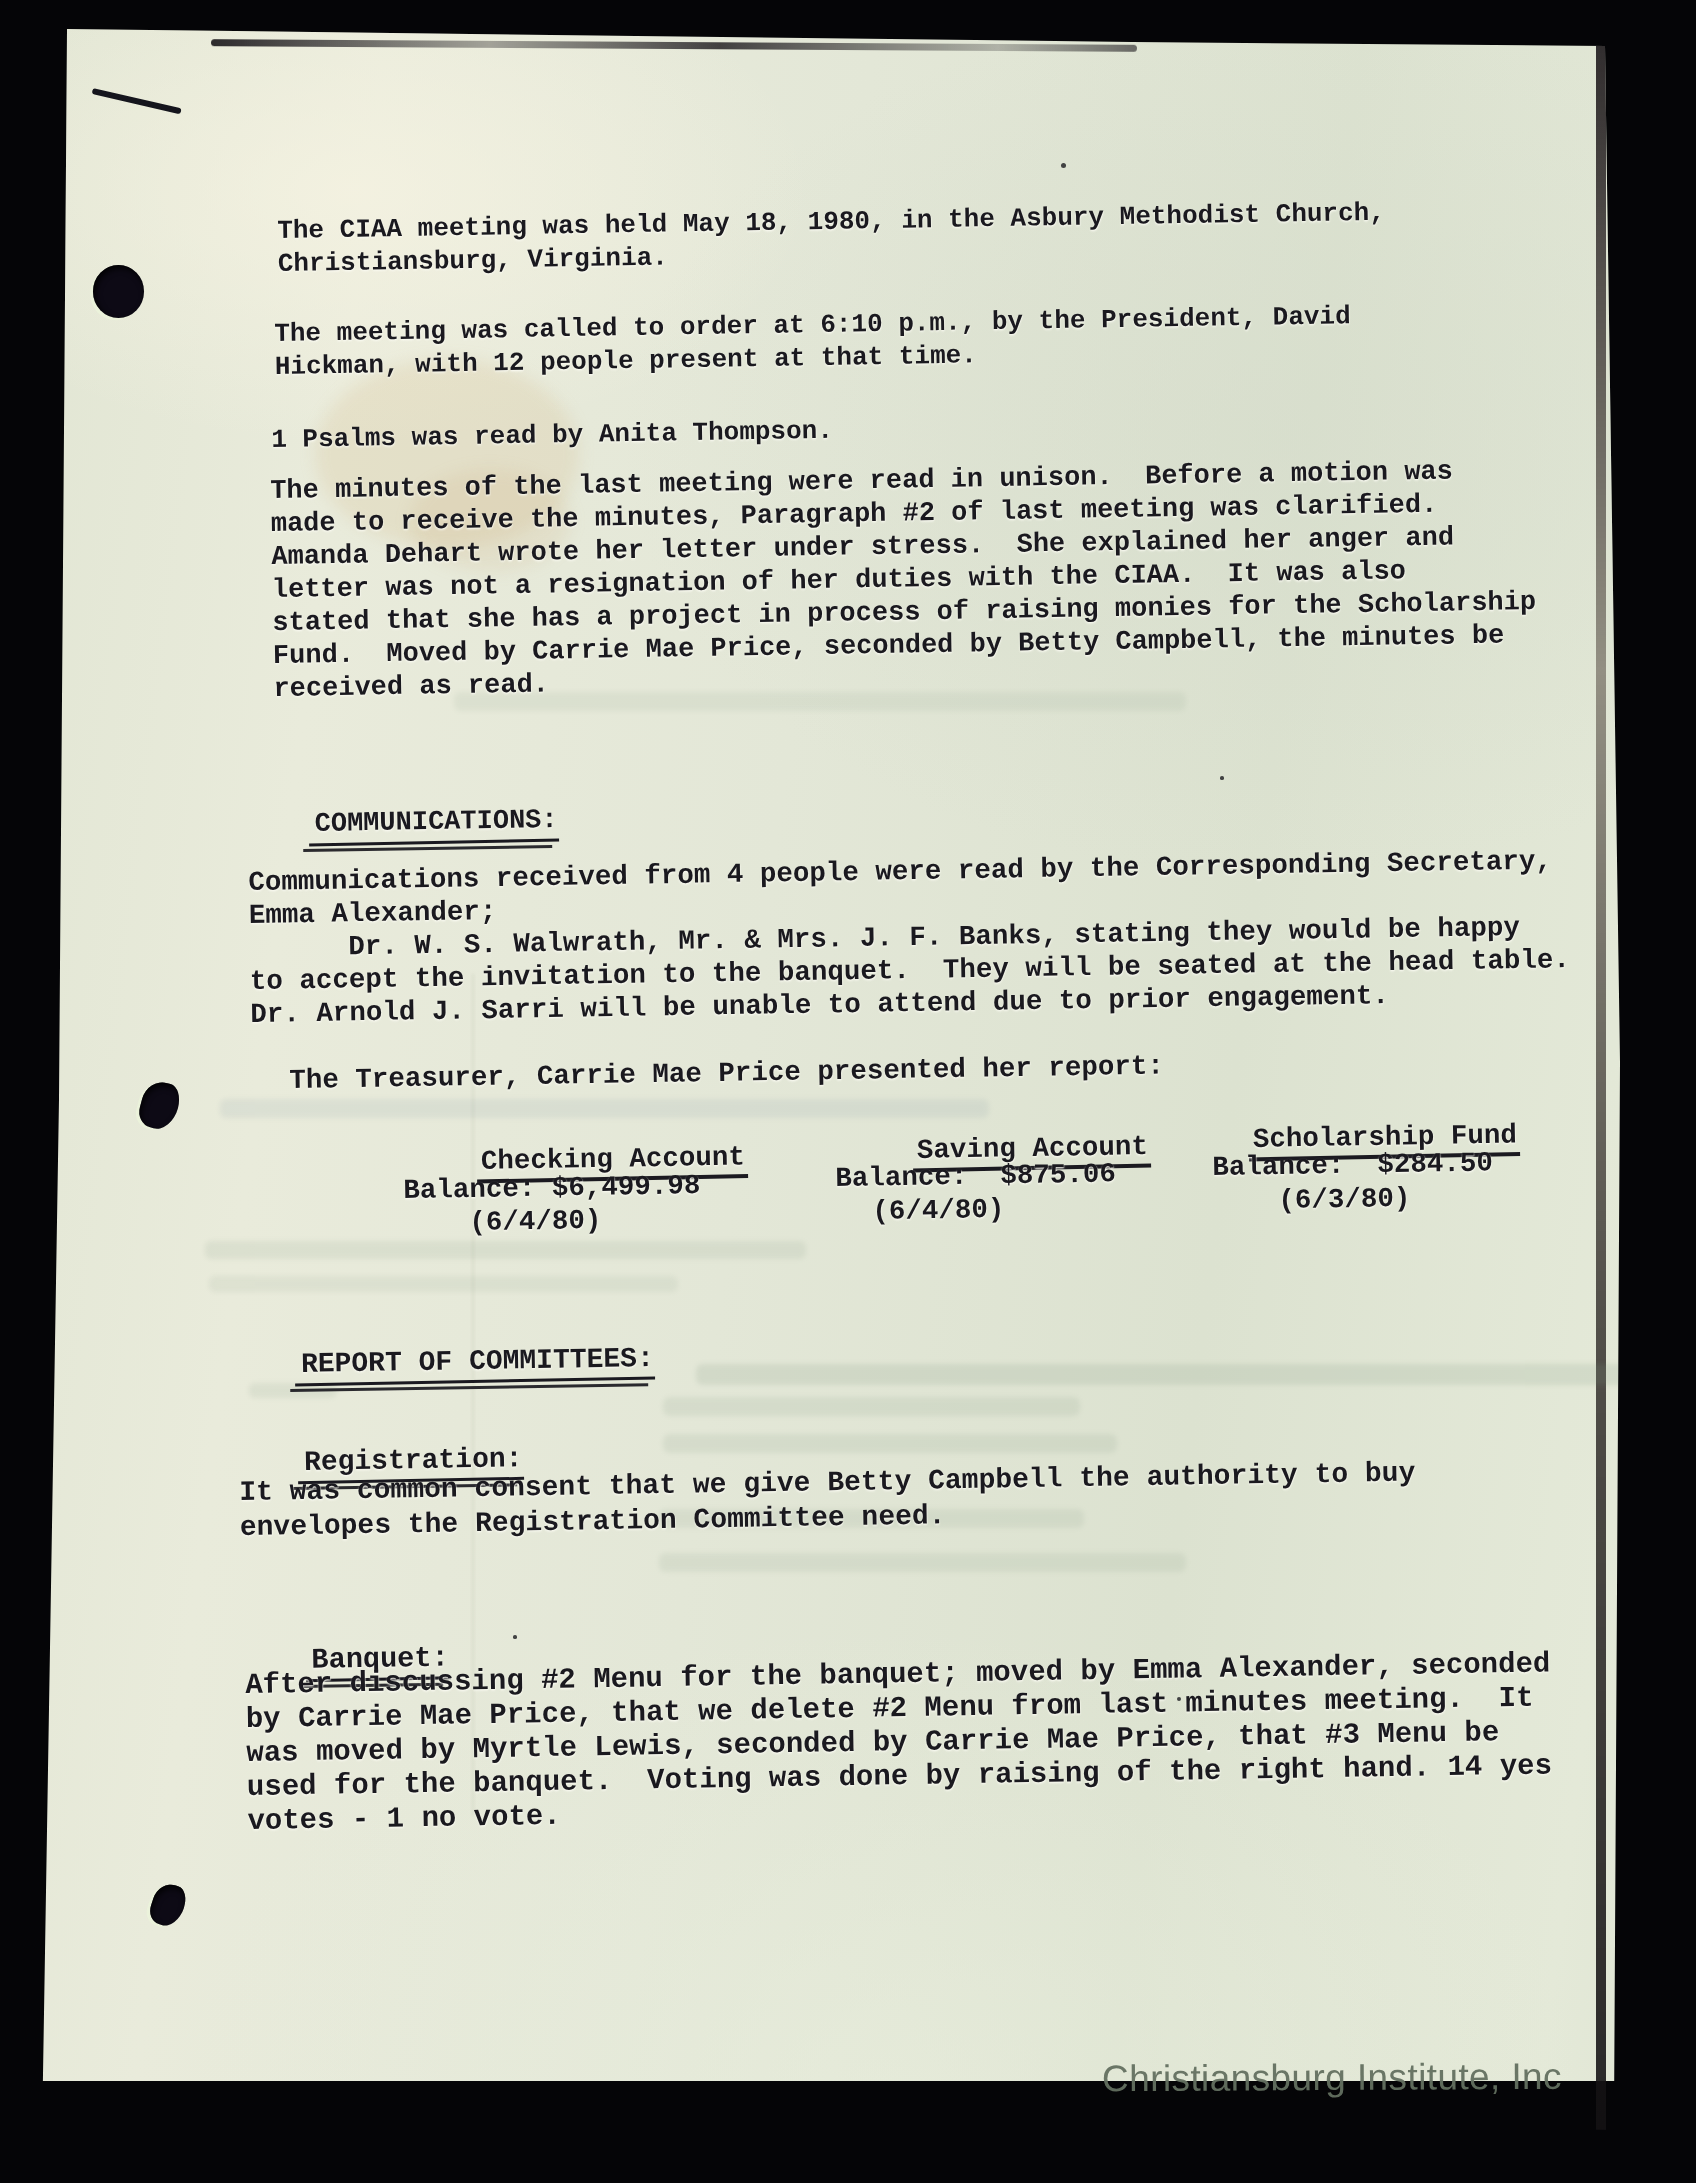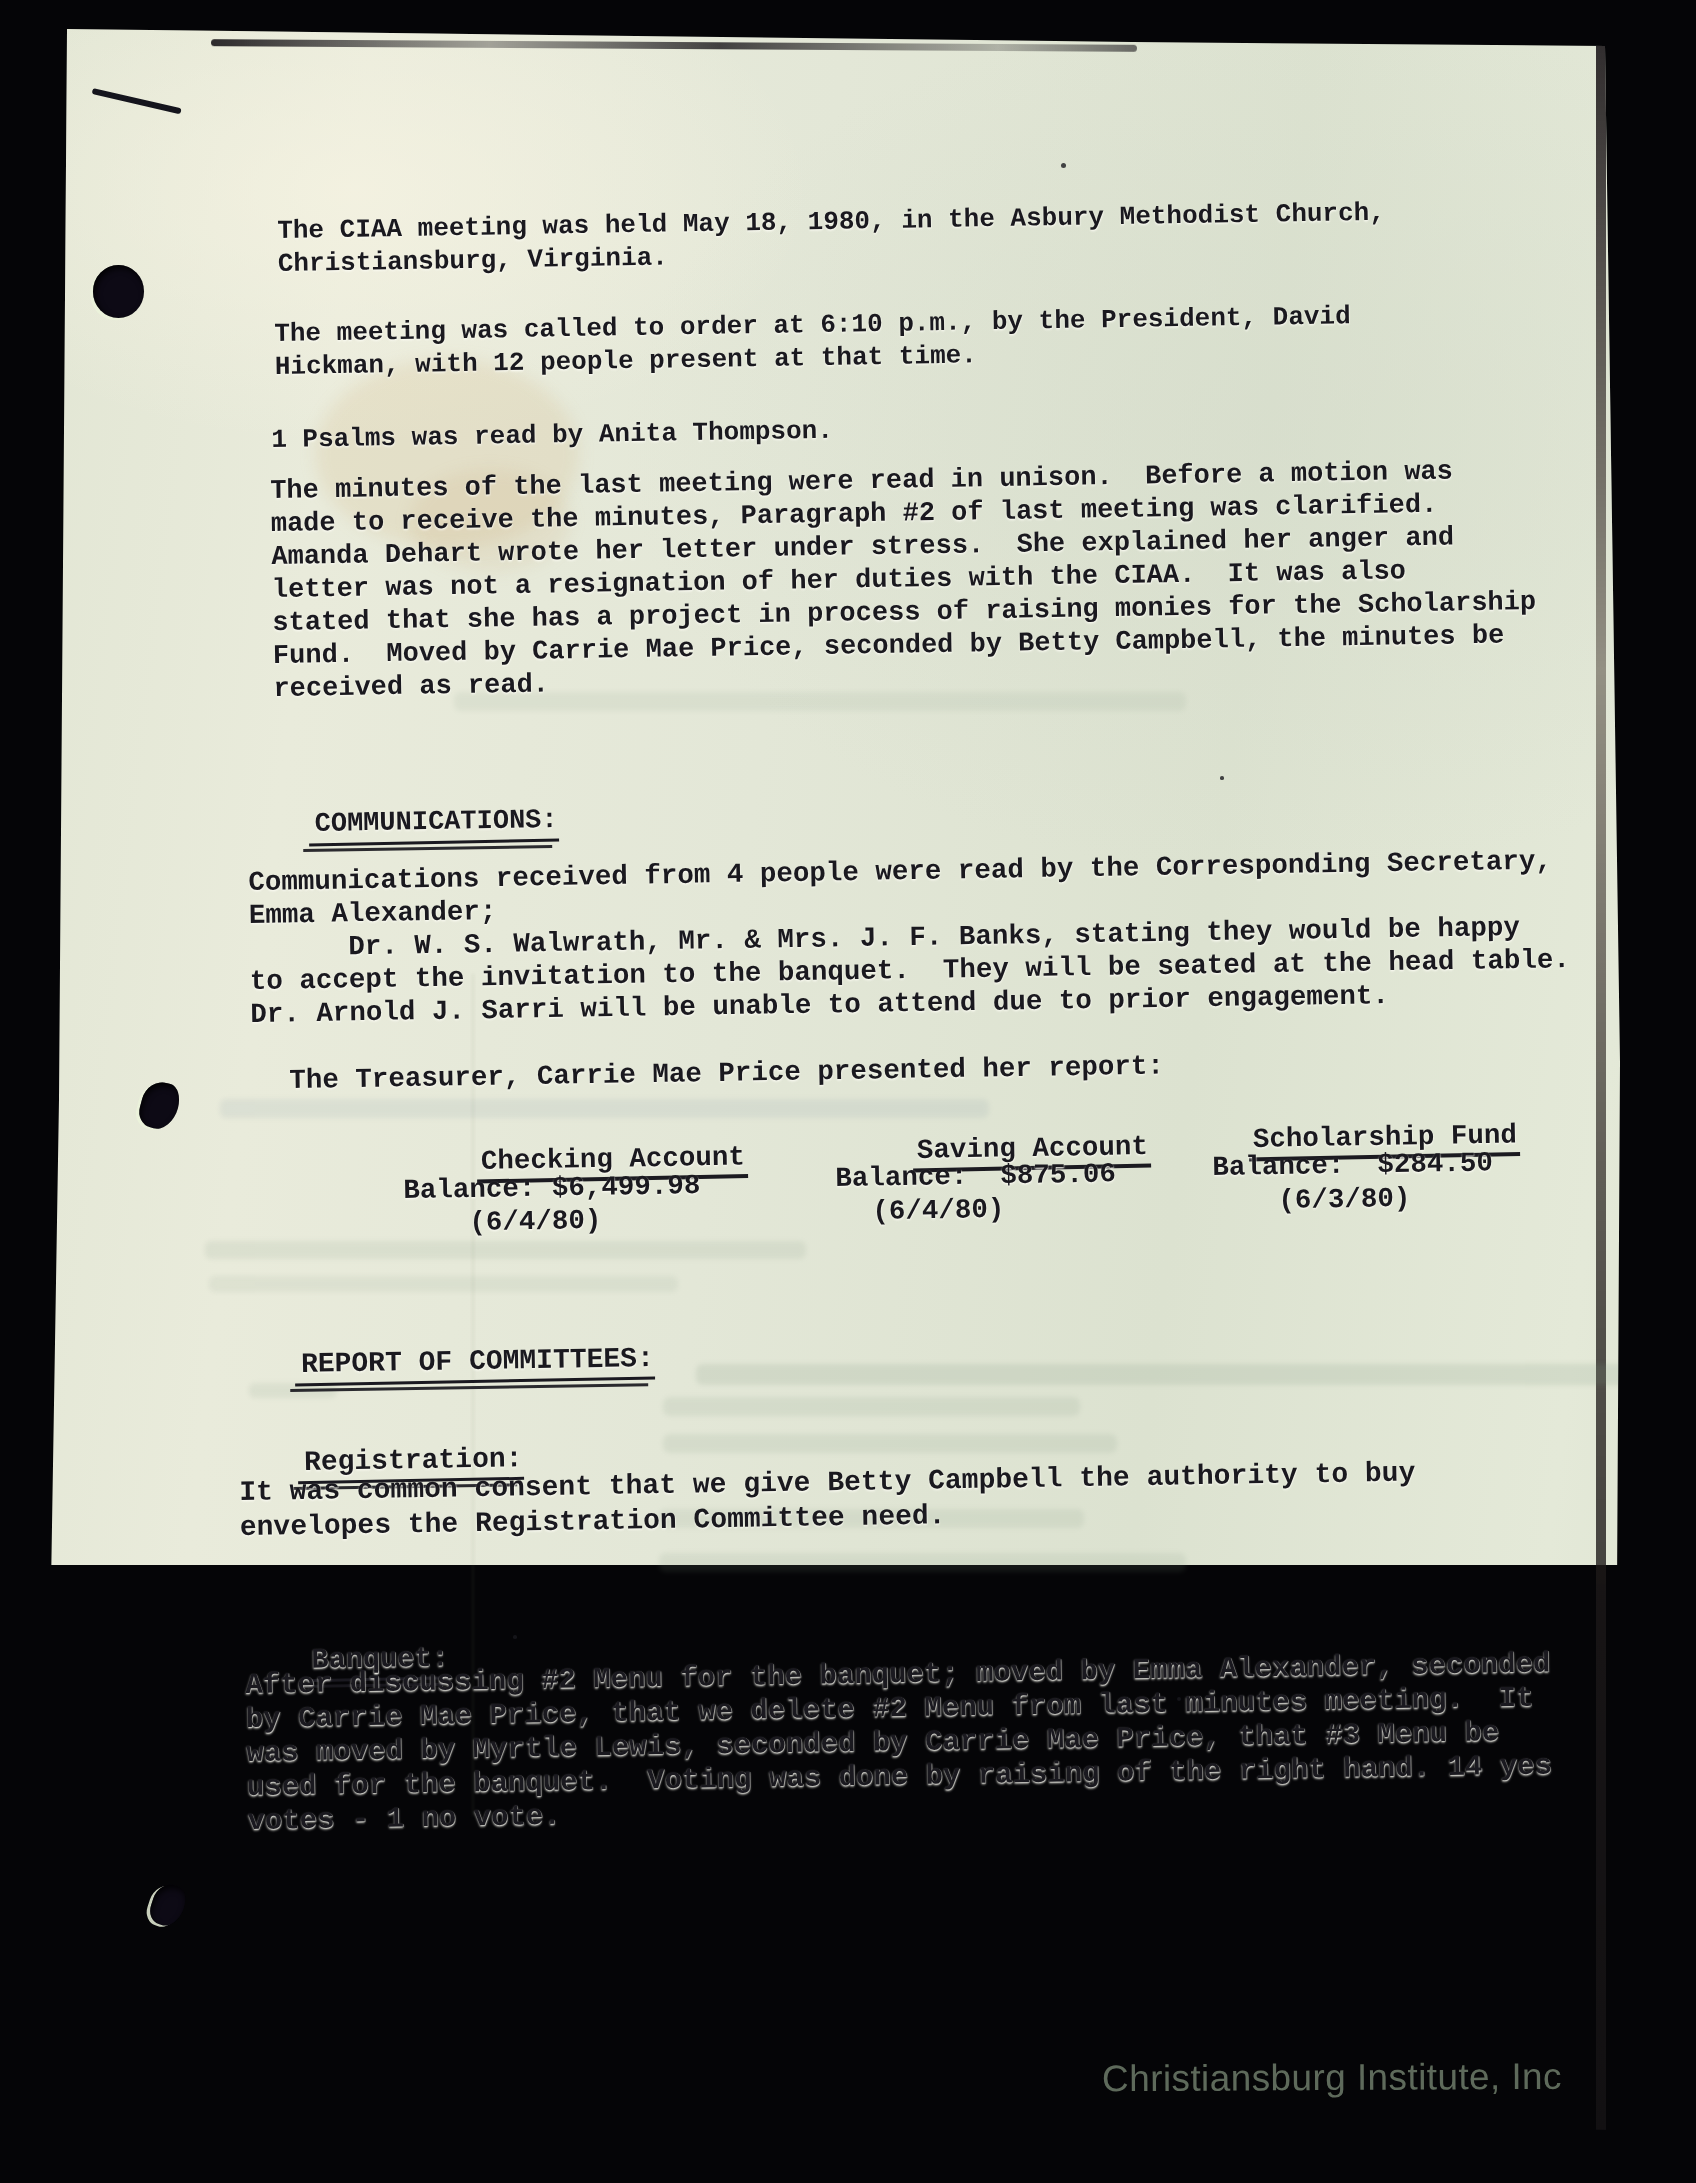--- a/index.html
+++ b/index.html
@@ -2,21 +2,21 @@
 <html style="font-size:11.7px"><head>
 <meta charset="utf-8">
 <style>
   html,body{margin:0;padding:0;}
   body{
     width:1697px;height:2183px;position:relative;overflow:hidden;
     background:#050507;
     font-family:"Liberation Mono","DejaVu Sans Mono",monospace;
   }
   .paper{
-    position:absolute;left:0;top:0;width:1697px;height:1565px;
+    position:absolute;left:0;top:0;width:1697px;height:2081px;
     clip-path:polygon(67px 29px,1132px 42px,1605px 46px,1620px 1062px,1614px 2119px,1616px 2130px,1386px 2126px,1381px 2158px,1066px 2146px,42px 2135px,59px 1099px);
     background:
       radial-gradient(659px 366px at 352px 190px, rgba(246,243,226,0.75), rgba(246,243,226,0) 70%),
       radial-gradient(879px 586px at 1282px 439px, rgba(212,219,202,0.55), rgba(212,219,202,0) 75%),
       radial-gradient(1025px 659px at 879px 2087px, rgba(233,238,221,0.6), rgba(233,238,221,0) 70%),
       linear-gradient(97deg,#c9cfbd 0%,#e2e6d4 3%,#e9ebdb 20%,#e3e7d7 45%,#dce2d0 70%,#e4e9d8 92%,#dfe5d3 100%);
   }
   .typed{
     position:absolute;color:#1a191f;font-weight:bold;white-space:pre-wrap;
     line-height:33px;transform:rotate(-0.95deg);transform-origin:0 0;

